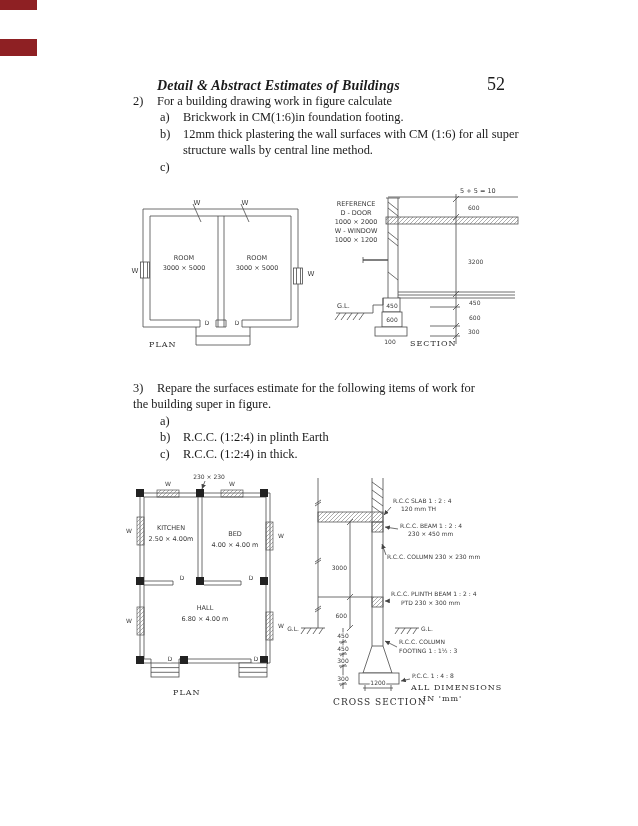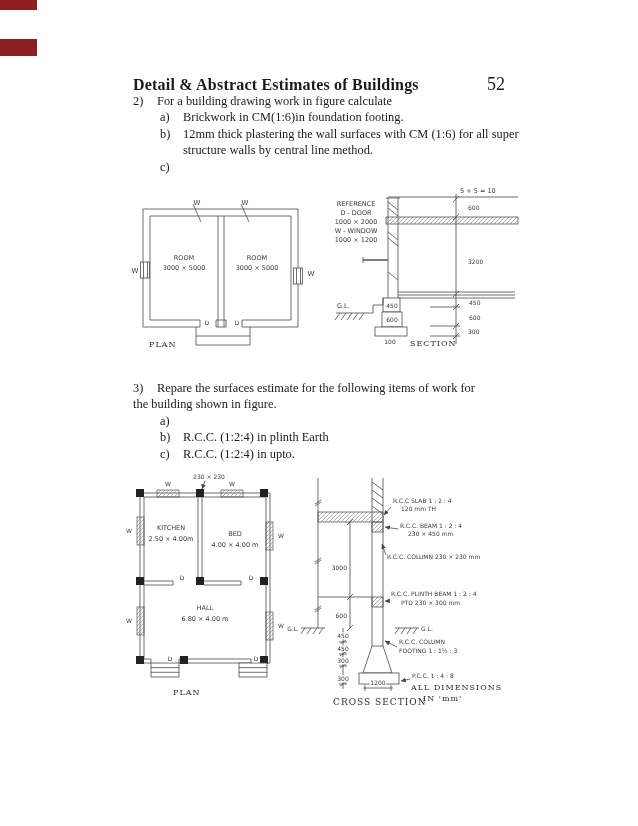--- a/index.html
+++ b/index.html
@@ -2,21 +2,21 @@
 <html><head>
 <meta charset="utf-8">
 <style>
   html,body{margin:0;padding:0;background:#e8e8e8;}
   .page{position:relative;width:638px;height:826px;background:#ffffff;overflow:hidden;
         font-family:"Liberation Serif",serif;color:#1b1b1b;}
   .scanbar{position:absolute;left:0;width:37px;background:#8e2023;}
   .bar1{top:0;height:10px;}
   .bar2{top:39px;height:17px;}
   .hdr{position:absolute;left:133px;top:74px;width:372px;display:flex;justify-content:space-between;align-items:baseline;}
-  .hdr .title{font-weight:bold;font-size:16px;letter-spacing:.2px;}
+  .hdr .title{font-weight:bold;font-style:italic;font-size:14px;letter-spacing:.2px;margin-left:24px;}
   .hdr .pg{font-size:18px;}
   .qblock{position:absolute;left:133px;width:393px;font-size:12.4px;line-height:16.4px;}
   .q2{top:93px;}
   .q3{top:380px;}
   .qrow{display:flex;}
   .qn{flex:0 0 24px;}
   .qi{display:flex;margin-left:27px;}
   .ql{flex:0 0 23px;}
   .fig{position:absolute;}
   .fig1{left:130px;top:184px;width:400px;height:180px;}
@@ -147,31 +147,31 @@
         <text class="t8" x="280" y="162">SECTION</text>
       </g>
     </svg>
   </div>
 
   <div class="qblock q3">
     <div class="qrow">
       <span class="qn">3)</span>
       <span>Repare the surfaces estimate for the following items of work for</span>
     </div>
-    <div>the building shown in figure.</div>
+    <div>the building super in figure.</div>
     <div class="qi">
       <span class="ql">a)</span>
     </div>
     <div class="qi">
       <span class="ql">b)</span>
       <span>R.C.C. (1:2:4) in plinth Earth</span>
     </div>
     <div class="qi">
       <span class="ql">c)</span>
-      <span>R.C.C. (1:2:4) in upto.</span>
+      <span>R.C.C. (1:2:4) in thick.</span>
     </div>
   </div>
 
   <div class="fig fig2">
     <svg width="392" height="250" viewBox="0 0 392 250">
       <defs>
         <pattern id="p2" width="4" height="4" patternUnits="userSpaceOnUse">
           <path d="M0,4 L4,0" stroke="#777" stroke-width="0.6"></path>
         </pattern>
         <marker id="m2" markerWidth="7" markerHeight="7" refX="6" refY="3" orient="auto">

